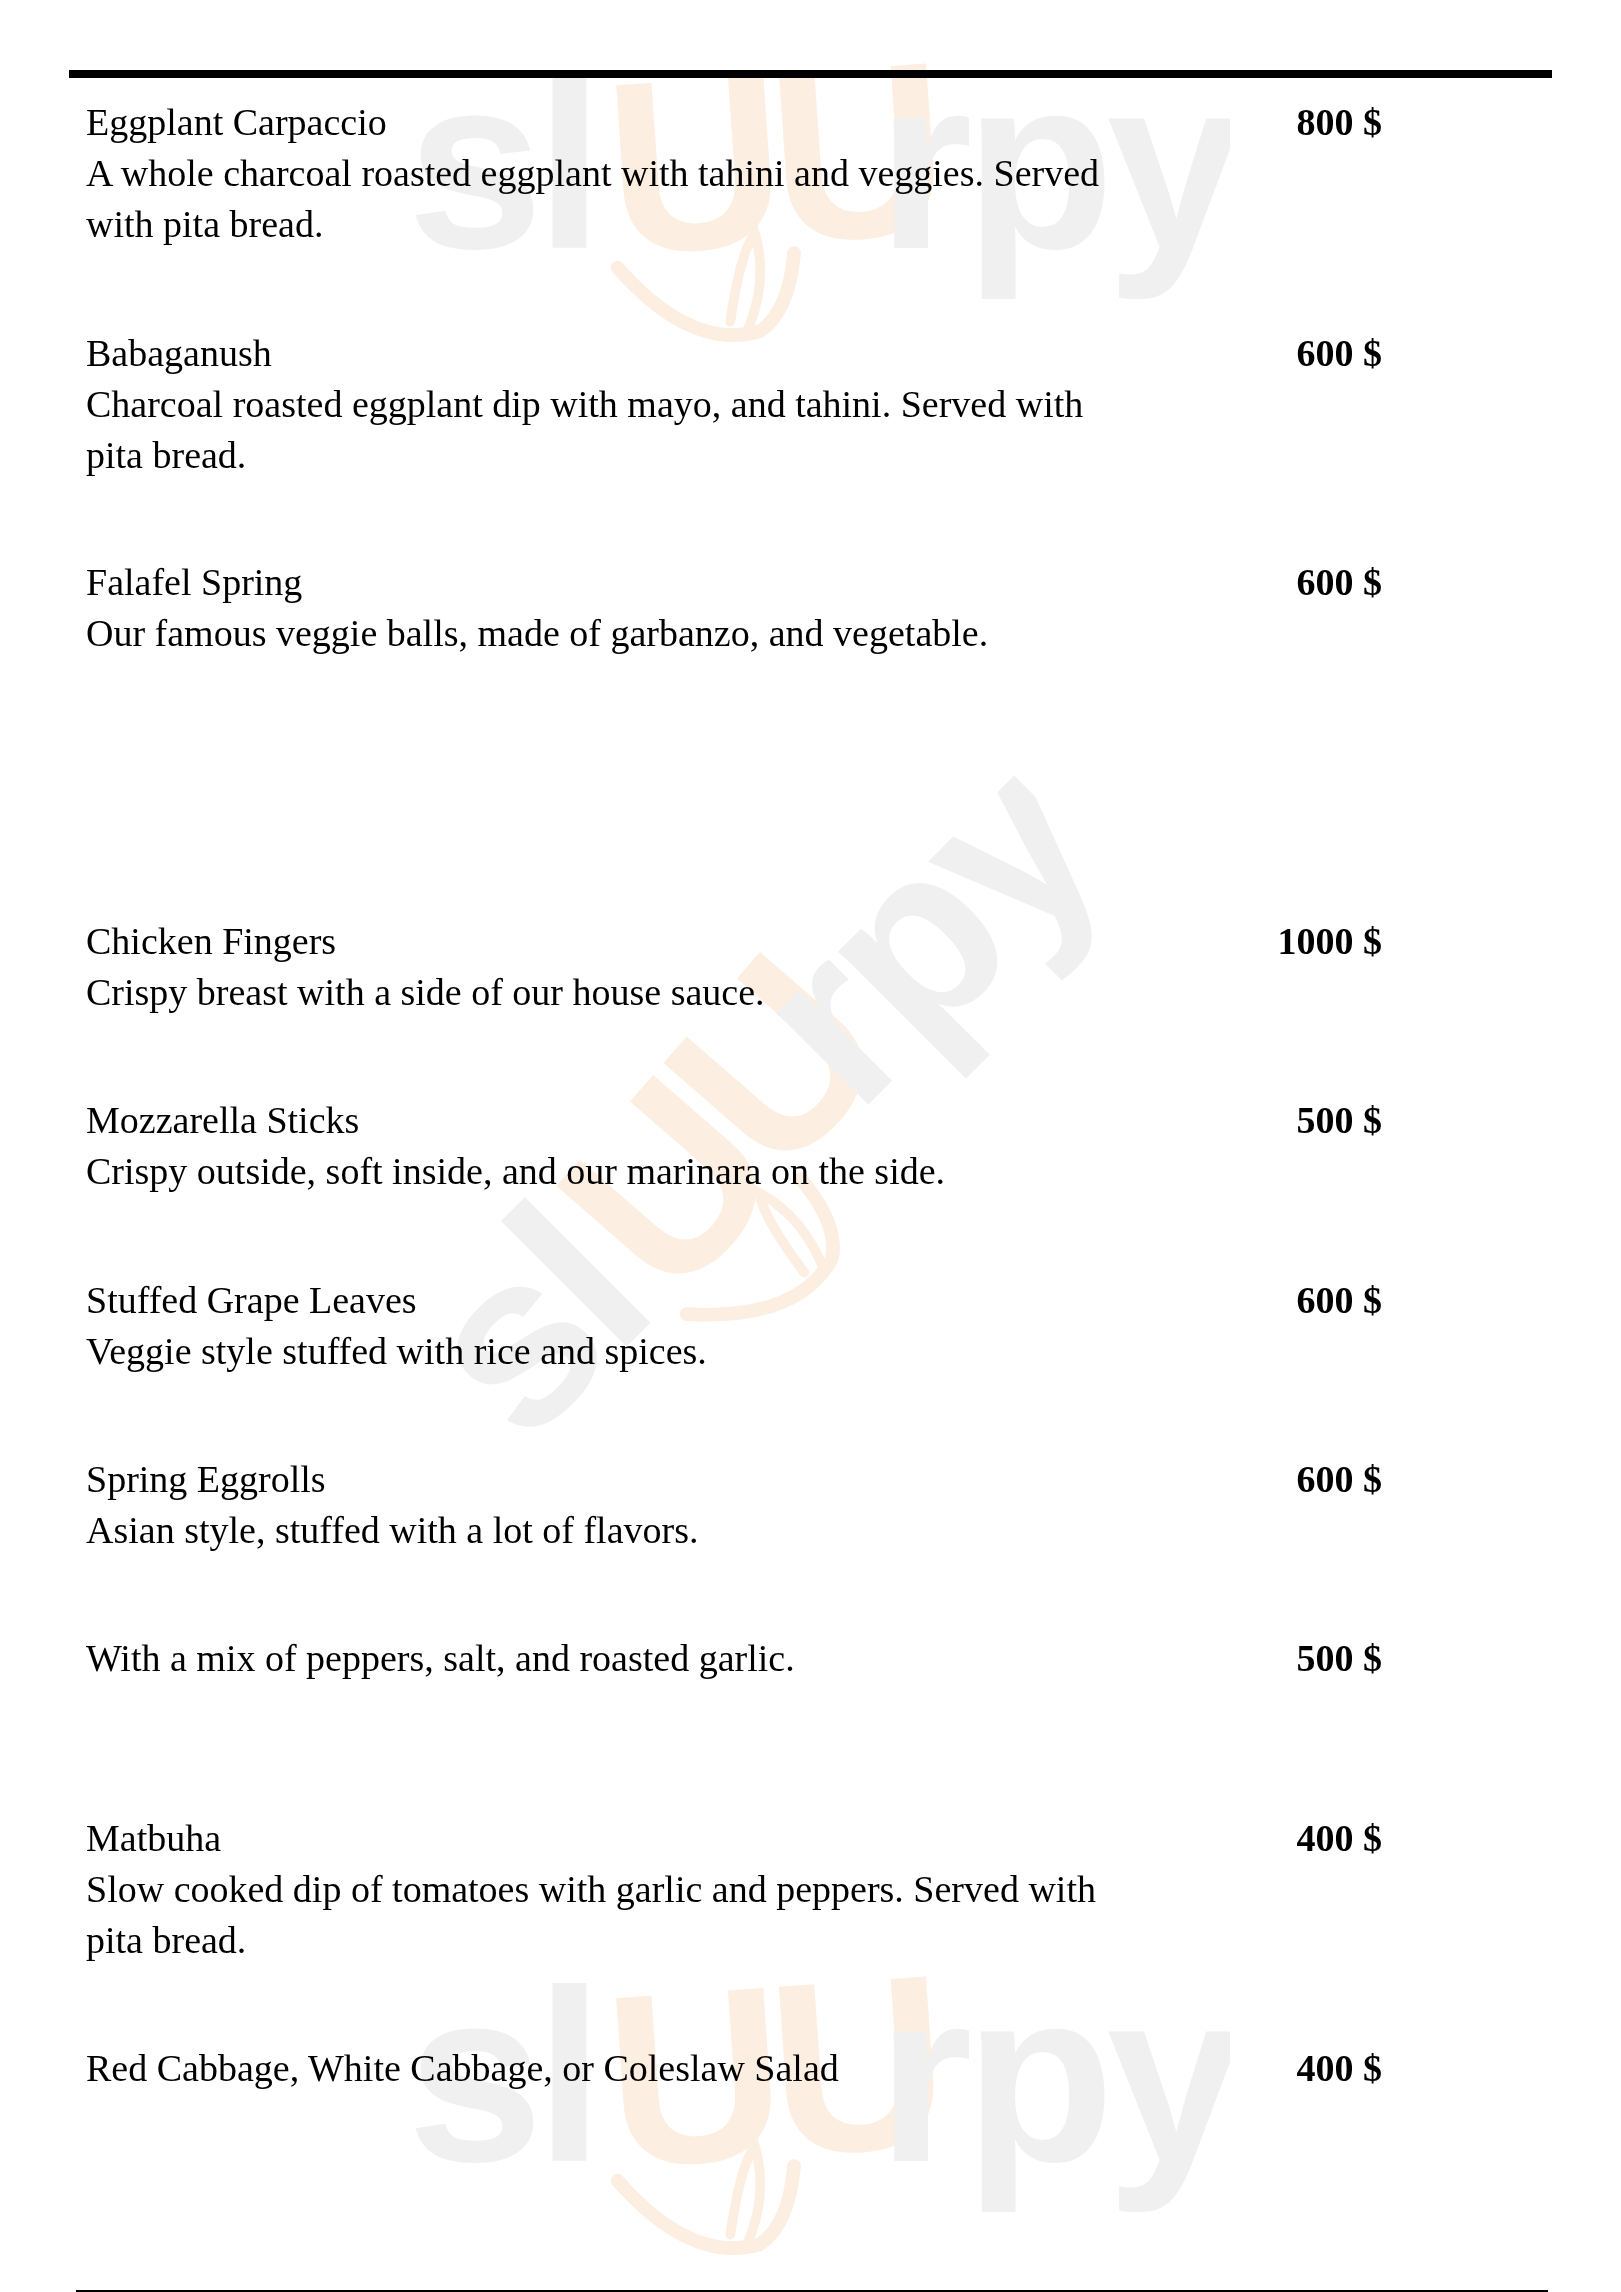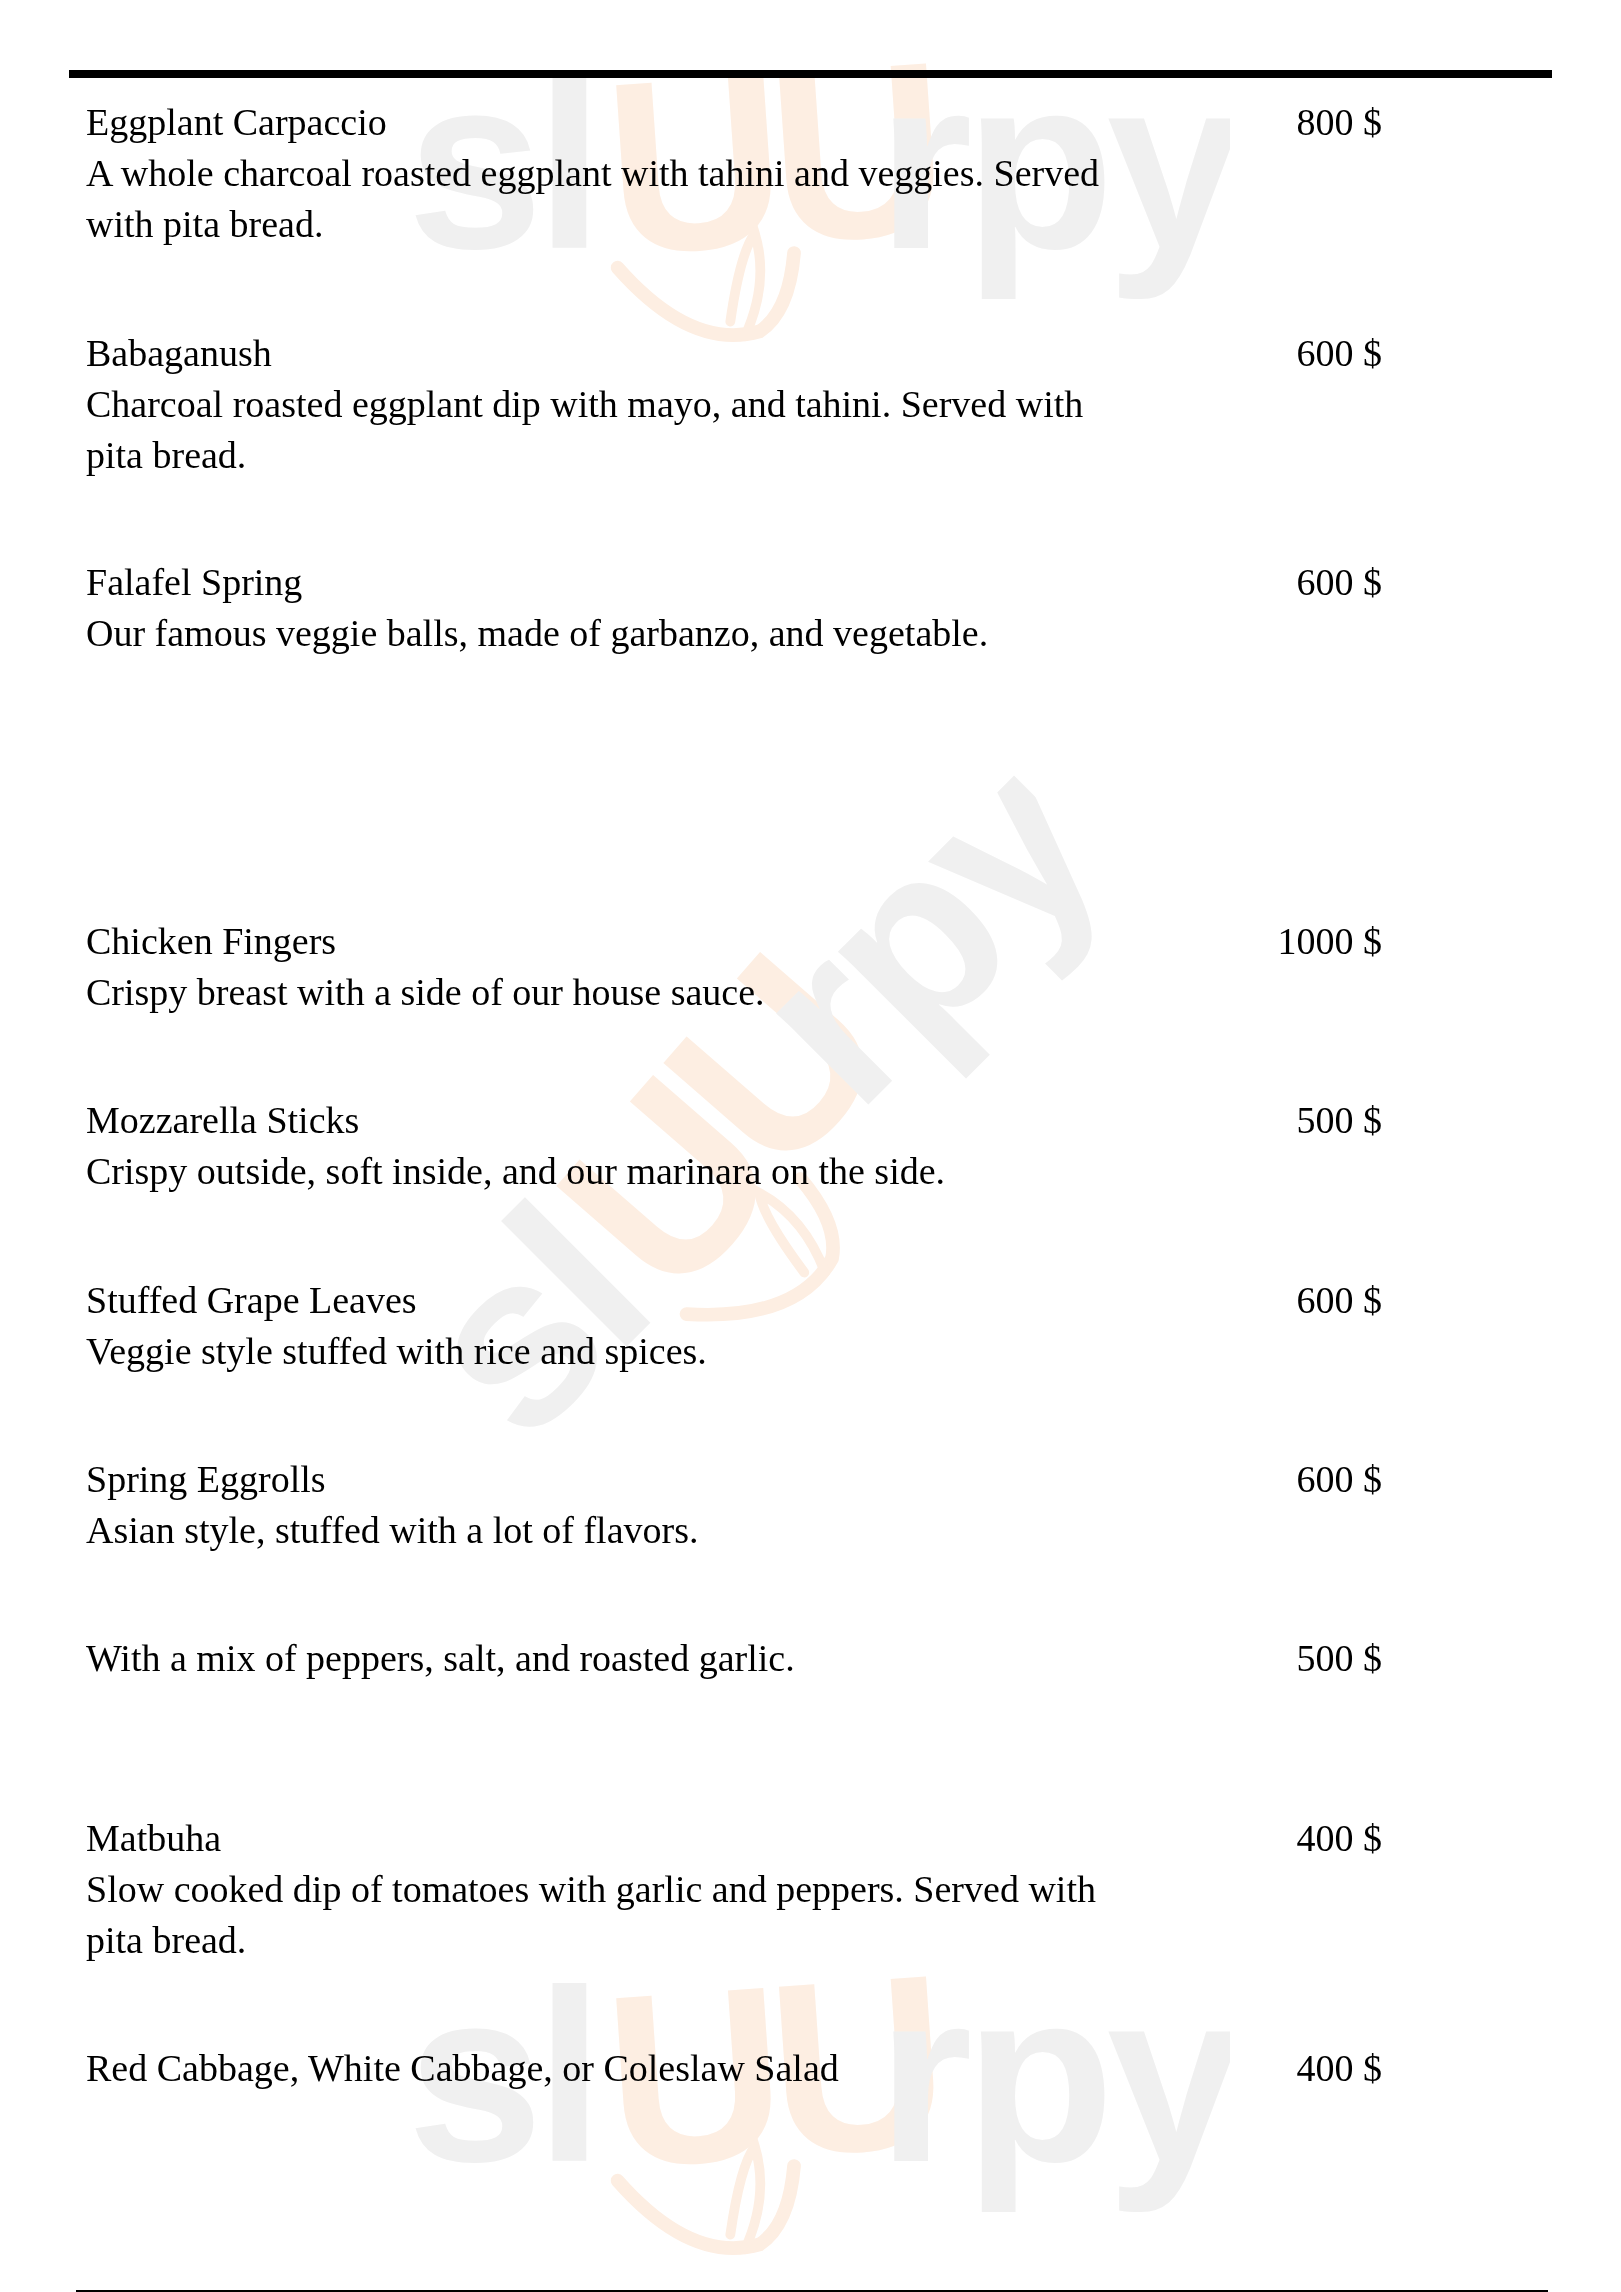--- a/index.html
+++ b/index.html
@@ -72,20 +72,21 @@
     white-space: nowrap;
     height: 51px;
   }
   .item .price {
     position: absolute;
     right: 0;
     top: 0;
     white-space: nowrap;
     text-align: right;
     line-height: 51px;
+    font-weight: bold;
   }
 </style>
 </head>
 <body>
 
 <div class="page">
 
   <div class="watermark wm-top">
     <svg viewBox="0 0 840 300">
       <text x="0" y="195" font-family="Liberation Sans, DejaVu Sans, sans-serif" font-weight="bold" font-size="250" fill="#f0f0f0" letter-spacing="-8">sl</text>

